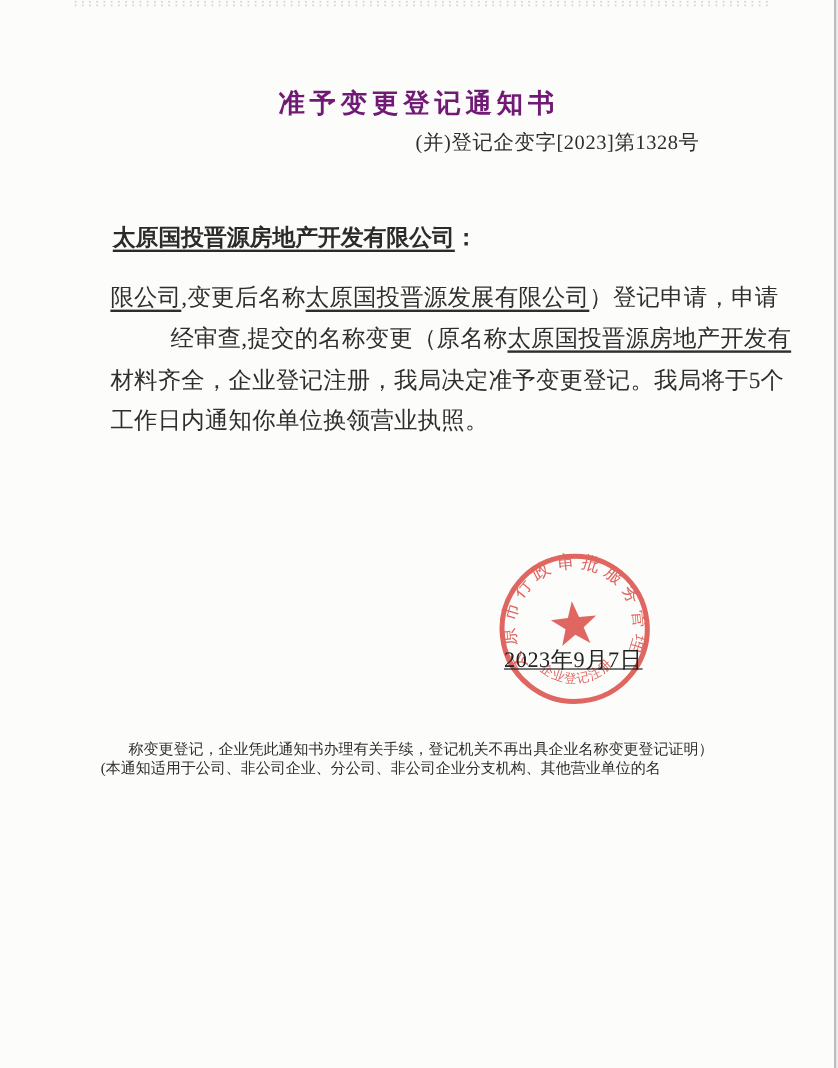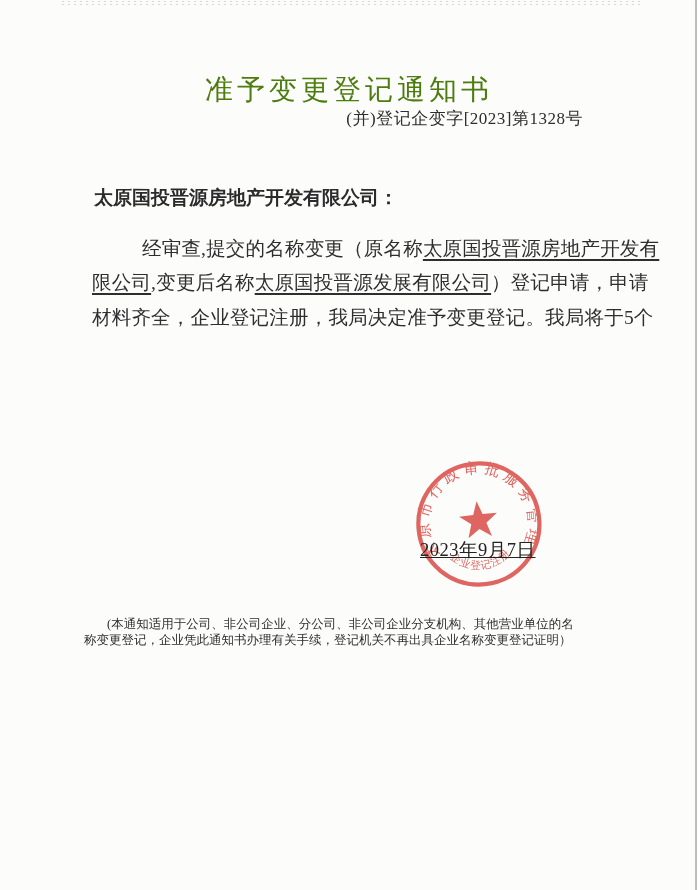--- a/index.html
+++ b/index.html
@@ -30,42 +30,43 @@
     right: 1px; top: 0;
     width: 2px; height: 100%;
     background: #bdbdbd;
   }
 
   .doc-title {
     position: absolute;
     top: 71px; left: 0;
     width: 100%;
     text-align: center;
-    font-size: 28px;
-    font-weight: 400;
+    font-size: 22px;
+    font-weight: 700;
     letter-spacing: 4px;
-    color: #4d7c0f;
+    color: #701a75;
   }
 
   .doc-number {
     position: absolute;
     top: 107px; right: 115px;
     font-size: 17px;
     letter-spacing: 0.5px;
     color: #2e2e2e;
   }
 
   .addressee {
     position: absolute;
     top: 185px; left: 94px;
     font-size: 19px;
     font-weight: 700;
     color: #2b2b2b;
   }
   .addressee .name {
+    text-decoration: underline;
     text-decoration-thickness: 1.5px;
     text-underline-offset: 4px;
   }
 
   .body-para {
     position: absolute;
     top: 232px; left: 92px;
     width: 580px;
   }
   .body-line {
@@ -121,40 +122,41 @@
   <div class="top-noise"></div>
   <div class="edge-line"></div>
 
   <div class="doc-title">准予变更登记通知书</div>
 
   <div class="doc-number">(并)登记企变字[2023]第1328号</div>
 
   <div class="addressee"><span class="name">太原国投晋源房地产开发有限公司</span><span>：</span></div>
 
   <div class="body-para">
+      <div class="body-line"><span class="u">限公司</span><span>,变更后名称</span><span class="u">太原国投晋源发展有限公司</span><span>）登记申请，申请</span></div>
       <div class="body-line indent"><span>经审查,提交的名称变更（原名称</span><span class="u">太原国投晋源房地产开发有</span></div>
-      <div class="body-line"><span class="u">限公司</span><span>,变更后名称</span><span class="u">太原国投晋源发展有限公司</span><span>）登记申请，申请</span></div>
       <div class="body-line"><span>材料齐全，企业登记注册，我局决定准予变更登记。我局将于5个</span></div>
+      <div class="body-line"><span>工作日内通知你单位换领营业执照。</span></div>
     </div>
 
   <svg class="seal" viewBox="0 0 134 134">
     <g opacity="0.82" transform="rotate(-6 67 67)">
       <circle cx="67" cy="66" r="60.5" fill="none" stroke="#d9453f" stroke-width="4.2"></circle>
       <path id="sealArc" d="M 27.6 95.8 A 50 50 0 1 1 106.4 95.8" fill="none"></path>
       <text font-size="15" fill="#d9453f" letter-spacing="4.6" font-family="Liberation Serif, DejaVu Serif, serif">
         <textPath href="#sealArc" startOffset="4">太原市行政审批服务管理局</textPath>
       </text>
       <polygon fill="#d9453f" points="67,43 71.7,56.5 86,56.8 74.6,65.5 78.8,79.2 67,71 55.2,79.2 59.4,65.5 48,56.8 62.3,56.5"></polygon>
       <path id="sealBottom" d="M 34 96 A 42 42 0 0 0 98 96" fill="none"></path>
       <text font-size="10.5" fill="#d9453f" letter-spacing="0.8" font-family="Liberation Serif, DejaVu Serif, serif">
         <textPath href="#sealBottom" startOffset="1">企业登记注册</textPath>
       </text>
     </g>
   </svg>
 
   <div class="issue-date">2023年9月7日</div>
 
   <div class="footnote">
+      <div class="foot-line">称变更登记，企业凭此通知书办理有关手续，登记机关不再出具企业名称变更登记证明）</div>
       <div class="foot-line">(本通知适用于公司、非公司企业、分公司、非公司企业分支机构、其他营业单位的名</div>
-      <div class="foot-line">称变更登记，企业凭此通知书办理有关手续，登记机关不再出具企业名称变更登记证明）</div>
     </div>
 
 </div>
 
 </body></html>

